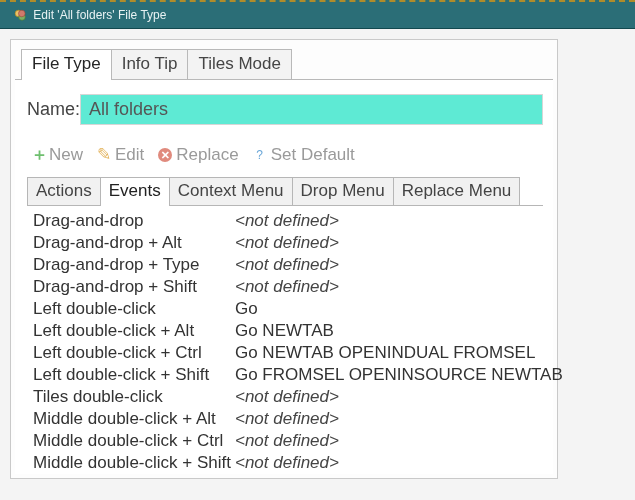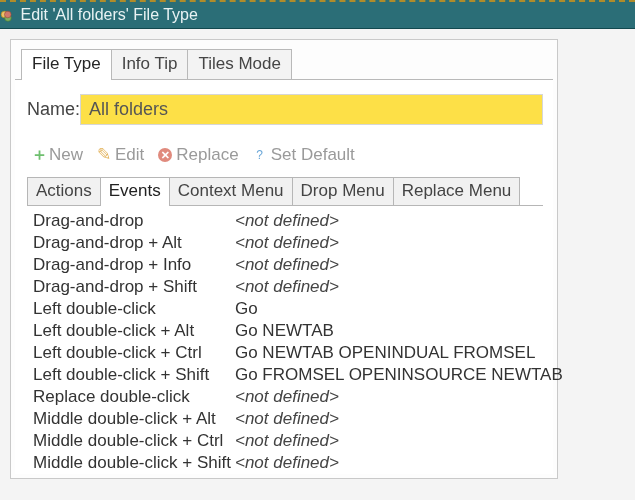--- a/index.html
+++ b/index.html
@@ -12,22 +12,22 @@
     background: #f4f4f4;
     color: #333;
     overflow: hidden;
   }
   
   .titlebar {
     background: #2b6e77;
     color: #e8f2f3;
     height: 26px;
     line-height: 26px;
-    padding: 0 0;
-    font-size: 16px;
+    padding: 0 14px;
+    font-size: 12px;
     border-top: 2px dashed #b08c2a;
     border-bottom: 1px solid #12494f;
   }
   .titlebar .title-icon {
     display: inline-block;
     width: 12px;
     height: 12px;
     vertical-align: -2px;
     margin-right: 4px;
   }
@@ -79,21 +79,21 @@
   .name-label {
     font-size: 18px;
     color: #444;
   }
   .name-input {
     flex: 1;
     font-size: 18px;
     padding: 4px 8px;
     color: #555;
     border: 1px solid #d6d6d6;
-    background: #fde047;
+    background: #5eead4;
     font-family: inherit;
   }
   
   .toolbar {
     display: flex;
     align-items: center;
     gap: 14px;
     padding: 0 0 12px 4px;
     font-size: 17px;
     color: #9a9a9a;   
@@ -249,21 +249,21 @@
         <tbody id="events-body">
             <tr>
               <td class="col-event">Drag-and-drop</td>
               <td class="col-action"><em>&lt;not defined&gt;</em></td>
             </tr>
             <tr>
               <td class="col-event">Drag-and-drop + Alt</td>
               <td class="col-action"><em>&lt;not defined&gt;</em></td>
             </tr>
             <tr>
-              <td class="col-event">Drag-and-drop + Info</td>
+              <td class="col-event">Drag-and-drop + Type</td>
               <td class="col-action"><em>&lt;not defined&gt;</em></td>
             </tr>
             <tr>
               <td class="col-event">Drag-and-drop + Shift</td>
               <td class="col-action"><em>&lt;not defined&gt;</em></td>
             </tr>
             <tr>
               <td class="col-event">Left double-click</td>
               <td class="col-action">Go</td>
             </tr>
@@ -273,21 +273,21 @@
             </tr>
             <tr>
               <td class="col-event">Left double-click + Ctrl</td>
               <td class="col-action">Go NEWTAB OPENINDUAL FROMSEL</td>
             </tr>
             <tr>
               <td class="col-event">Left double-click + Shift</td>
               <td class="col-action">Go FROMSEL OPENINSOURCE NEWTAB</td>
             </tr>
             <tr>
-              <td class="col-event">Replace double-click</td>
+              <td class="col-event">Tiles double-click</td>
               <td class="col-action"><em>&lt;not defined&gt;</em></td>
             </tr>
             <tr>
               <td class="col-event">Middle double-click + Alt</td>
               <td class="col-action"><em>&lt;not defined&gt;</em></td>
             </tr>
             <tr>
               <td class="col-event">Middle double-click + Ctrl</td>
               <td class="col-action"><em>&lt;not defined&gt;</em></td>
             </tr>

